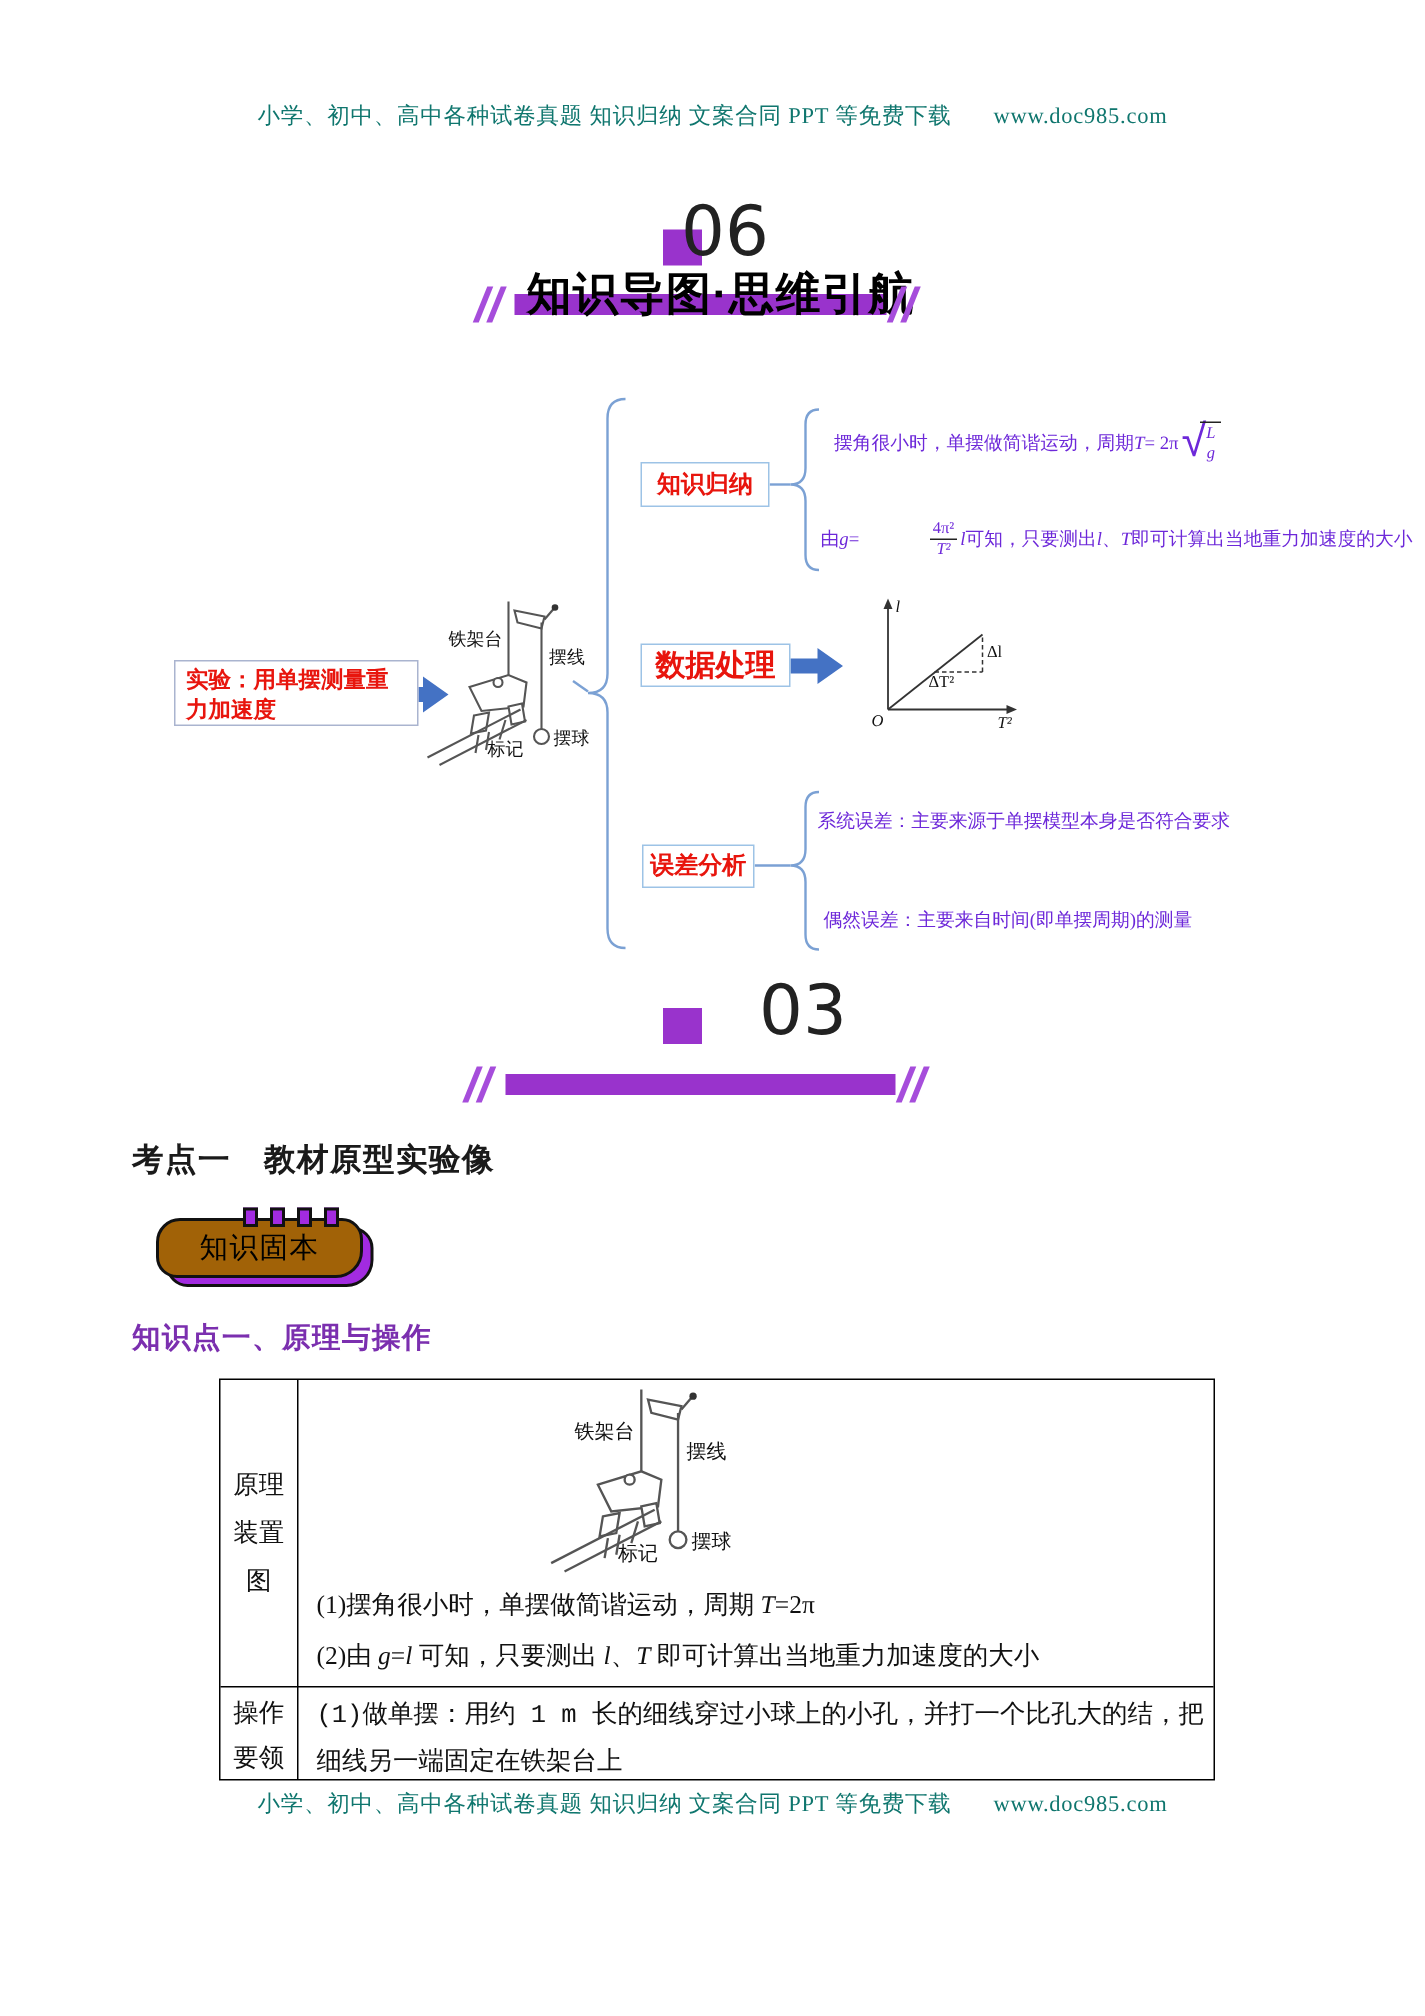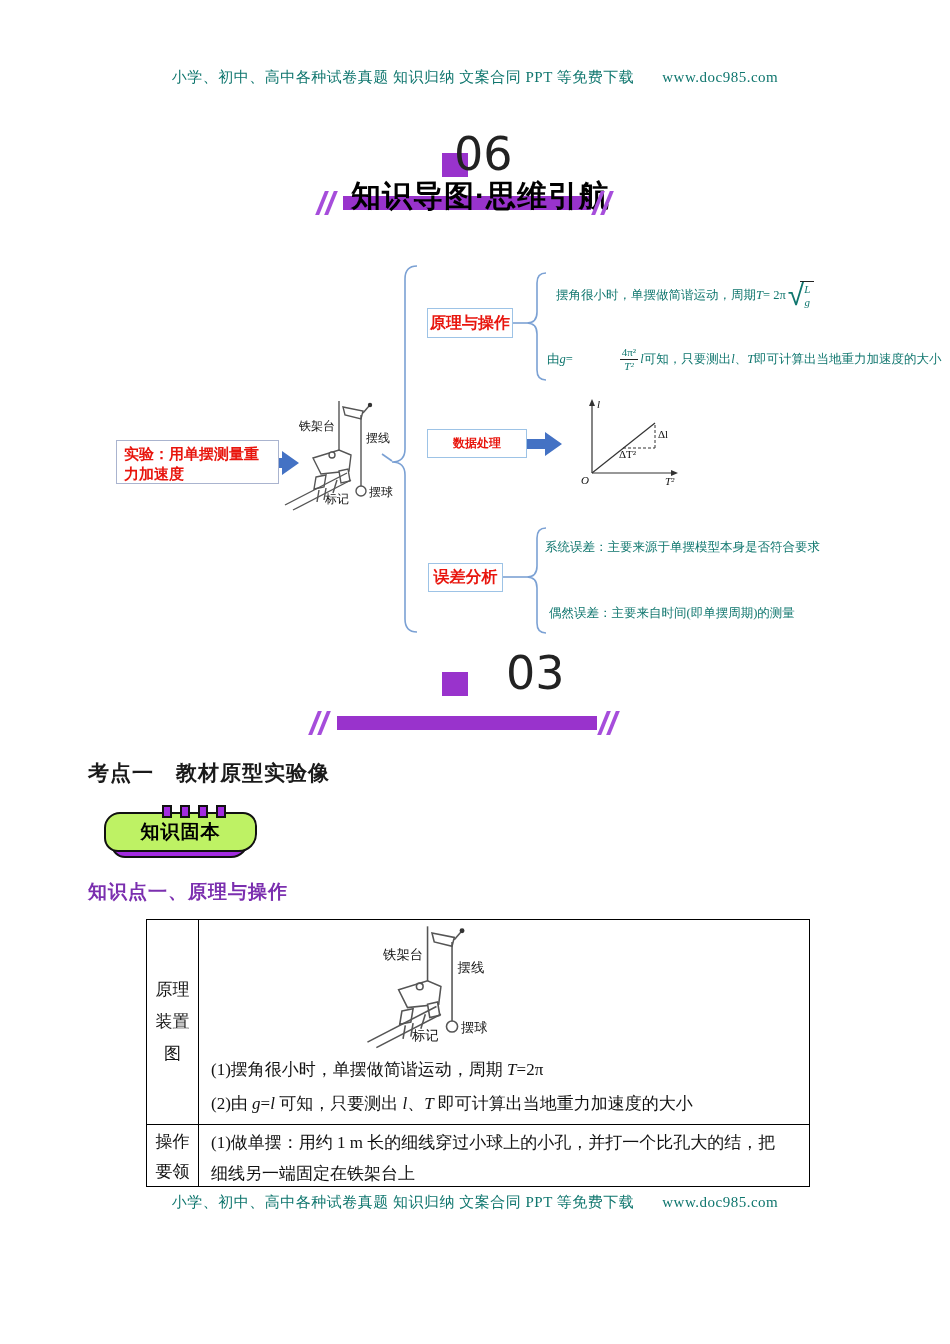--- a/index.html
+++ b/index.html
@@ -30,38 +30,38 @@
   .sec-title{font-family:"Liberation Sans","DejaVu Sans",sans-serif;font-weight:900;font-size:30px;color:#000;letter-spacing:1px;white-space:nowrap;}
   .slash{display:flex;gap:5px;}
   .slash i{display:block;width:4px;height:24px;background:#a64ddb;transform:skewX(-22deg);}
   
   .mm-box{
     border:1px solid var(--node-border);background:#fff;color:var(--red);
     font-family:"Liberation Sans","DejaVu Sans",sans-serif;font-weight:700;
     display:flex;align-items:center;justify-content:center;white-space:nowrap;
   }
   .mm-root{border-color:#aab4cf;font-size:15px;line-height:20px;display:block;padding:3px 7px;white-space:normal;margin-left:28px;}
-  .mm-item{display:flex;align-items:center;font-size:12.5px;color:#0f766e;white-space:nowrap;}
+  .mm-item{display:flex;align-items:center;font-size:12.5px;color:#6d28d9;white-space:nowrap;}
   .mm-item .var{font-style:italic;font-family:"Liberation Serif",serif;}
   .frac{display:inline-flex;flex-direction:column;align-items:center;line-height:1.15;font-size:11px;margin:0 2px;}
   .frac .num{border-bottom:1px solid #222;padding:0 2px;}
   .frac .den{font-style:italic;margin-left:45px;}
   .frac .den.up{font-style:normal;}
   .sqrt{display:inline-flex;align-items:center;margin-left:2px;}
   .sqrt .rad{font-size:30px;font-weight:300;line-height:.85;font-family:"DejaVu Sans",sans-serif;}
   .sqrt .radicand{display:inline-flex;flex-direction:column;align-items:center;border-top:1.3px solid #222;
     font-style:italic;font-family:"Liberation Serif",serif;font-size:11px;line-height:1.15;margin-left:-4px;padding:1px 4px 0;}
   
   .kaodian{font-size:21px;font-weight:700;letter-spacing:1px;}
   .badge{width:138px;height:40px;}
   .badge .shadow{position:absolute;left:7px;top:6px;width:138px;height:40px;background:var(--badge-purple);
     border:2px solid #111;border-radius:16px 14px 18px 14px;}
-  .badge .card{position:absolute;left:0;top:0;width:153px;height:40px;background:#bef264;border:2.5px solid #111;
+  .badge .card{position:absolute;left:0;top:0;width:138px;height:40px;background:#a16207;border:2.5px solid #111;
     border-radius:16px 14px 18px 14px;display:flex;align-items:center;justify-content:center;
-    font-family:"Liberation Sans",sans-serif;font-weight:700;font-size:19px;color:#000;letter-spacing:1px;}
+    font-family:"Liberation Sans",sans-serif;font-weight:400;font-size:19px;color:#000;letter-spacing:1px;}
   .badge .pin{position:absolute;top:-7px;width:10px;height:13px;background:var(--badge-purple);border:2px solid #111;}
   .kp-title{font-family:"Liberation Sans","DejaVu Sans",sans-serif;font-weight:900;font-size:19px;color:var(--kp-purple);letter-spacing:1px;}
   
   .k-table{border:1.5px solid #000;}
   .k-table .vline{position:absolute;left:51px;top:0;bottom:0;width:1px;background:#000;}
   .k-table .hline{position:absolute;left:0;right:0;top:204px;height:1px;background:#000;}
   .th-cell{display:flex;flex-direction:column;align-items:center;justify-content:center;font-size:17px;color:#111;}
   .t-text{font-size:17px;color:#111;white-space:nowrap;}
   .t-text .var{font-style:italic;}
   .app-labels text{font-family:"Liberation Serif",serif;}
@@ -125,22 +125,22 @@
       <line x1="50" y1="95" x2="54" y2="82"></line>
     </g>
     <g class="app-labels" font-size="12" fill="#111">
       <text x="52" y="32" text-anchor="end">铁架台</text>
       <text x="83" y="44">摆线</text>
       <text x="42" y="105">标记</text>
       <text x="86" y="98">摆球</text>
     </g>
   </svg>
 
-  <div class="abs mm-box" style="left:427px;top:308px;width:86px;height:30px;font-size:16px;">原理与操作</div>
-  <div class="abs mm-box" style="left:427px;top:429px;width:100px;height:29px;font-size:12px;">数据处理</div>
+  <div class="abs mm-box" style="left:427px;top:308px;width:86px;height:30px;font-size:16px;">知识归纳</div>
+  <div class="abs mm-box" style="left:427px;top:429px;width:100px;height:29px;font-size:20px;">数据处理</div>
   <div class="abs mm-box" style="left:428px;top:563px;width:75px;height:29px;font-size:16px;">误差分析</div>
 
   <div class="abs mm-item" style="left:556px;top:279px;height:32px;">
     <span>摆角很小时，单摆做简谐运动，周期 </span>
       <span class="var">T</span>
       <span>= 2π</span>
       <span class="sqrt">
         <span class="rad">√</span>
         <span class="radicand">
           <span>L</span>
@@ -256,21 +256,21 @@
       <div class="abs t-text" style="left:12px;top:172px;">
         <span>(2)由 </span><span class="var">g</span><span>=</span><span class="var">l</span><span> 可知，只要测出 </span><span class="var">l</span><span>、</span><span class="var">T</span><span> 即可计算出当地重力加速度的大小</span>
       </div>
     </div>
 
     <div class="abs th-cell" style="left:0;top:205px;width:51px;height:63px;line-height:30px;">
       <span>操作</span>
       <span>要领</span>
     </div>
 
-    <div class="abs" style="left:52px;top:205px;width:611px;height:63px;">
+    <div class="abs" style="left:52px;top:205px;width:611px;height:63px;font-family:Liberation Mono, monospace;">
       <div class="abs t-text" style="left:12px;top:6px;">(1)做单摆：用约 1 m 长的细线穿过小球上的小孔，并打一个比孔大的结，把</div>
       <div class="abs t-text" style="left:12px;top:37px;">细线另一端固定在铁架台上</div>
     </div>
   </div>
 
   <div class="abs doc-bar" style="top:1193px;">
     <span>小学、初中、高中各种试卷真题 知识归纳 文案合同 PPT 等免费下载</span><span class="url">www.doc985.com</span>
   </div>
 
 </div>

